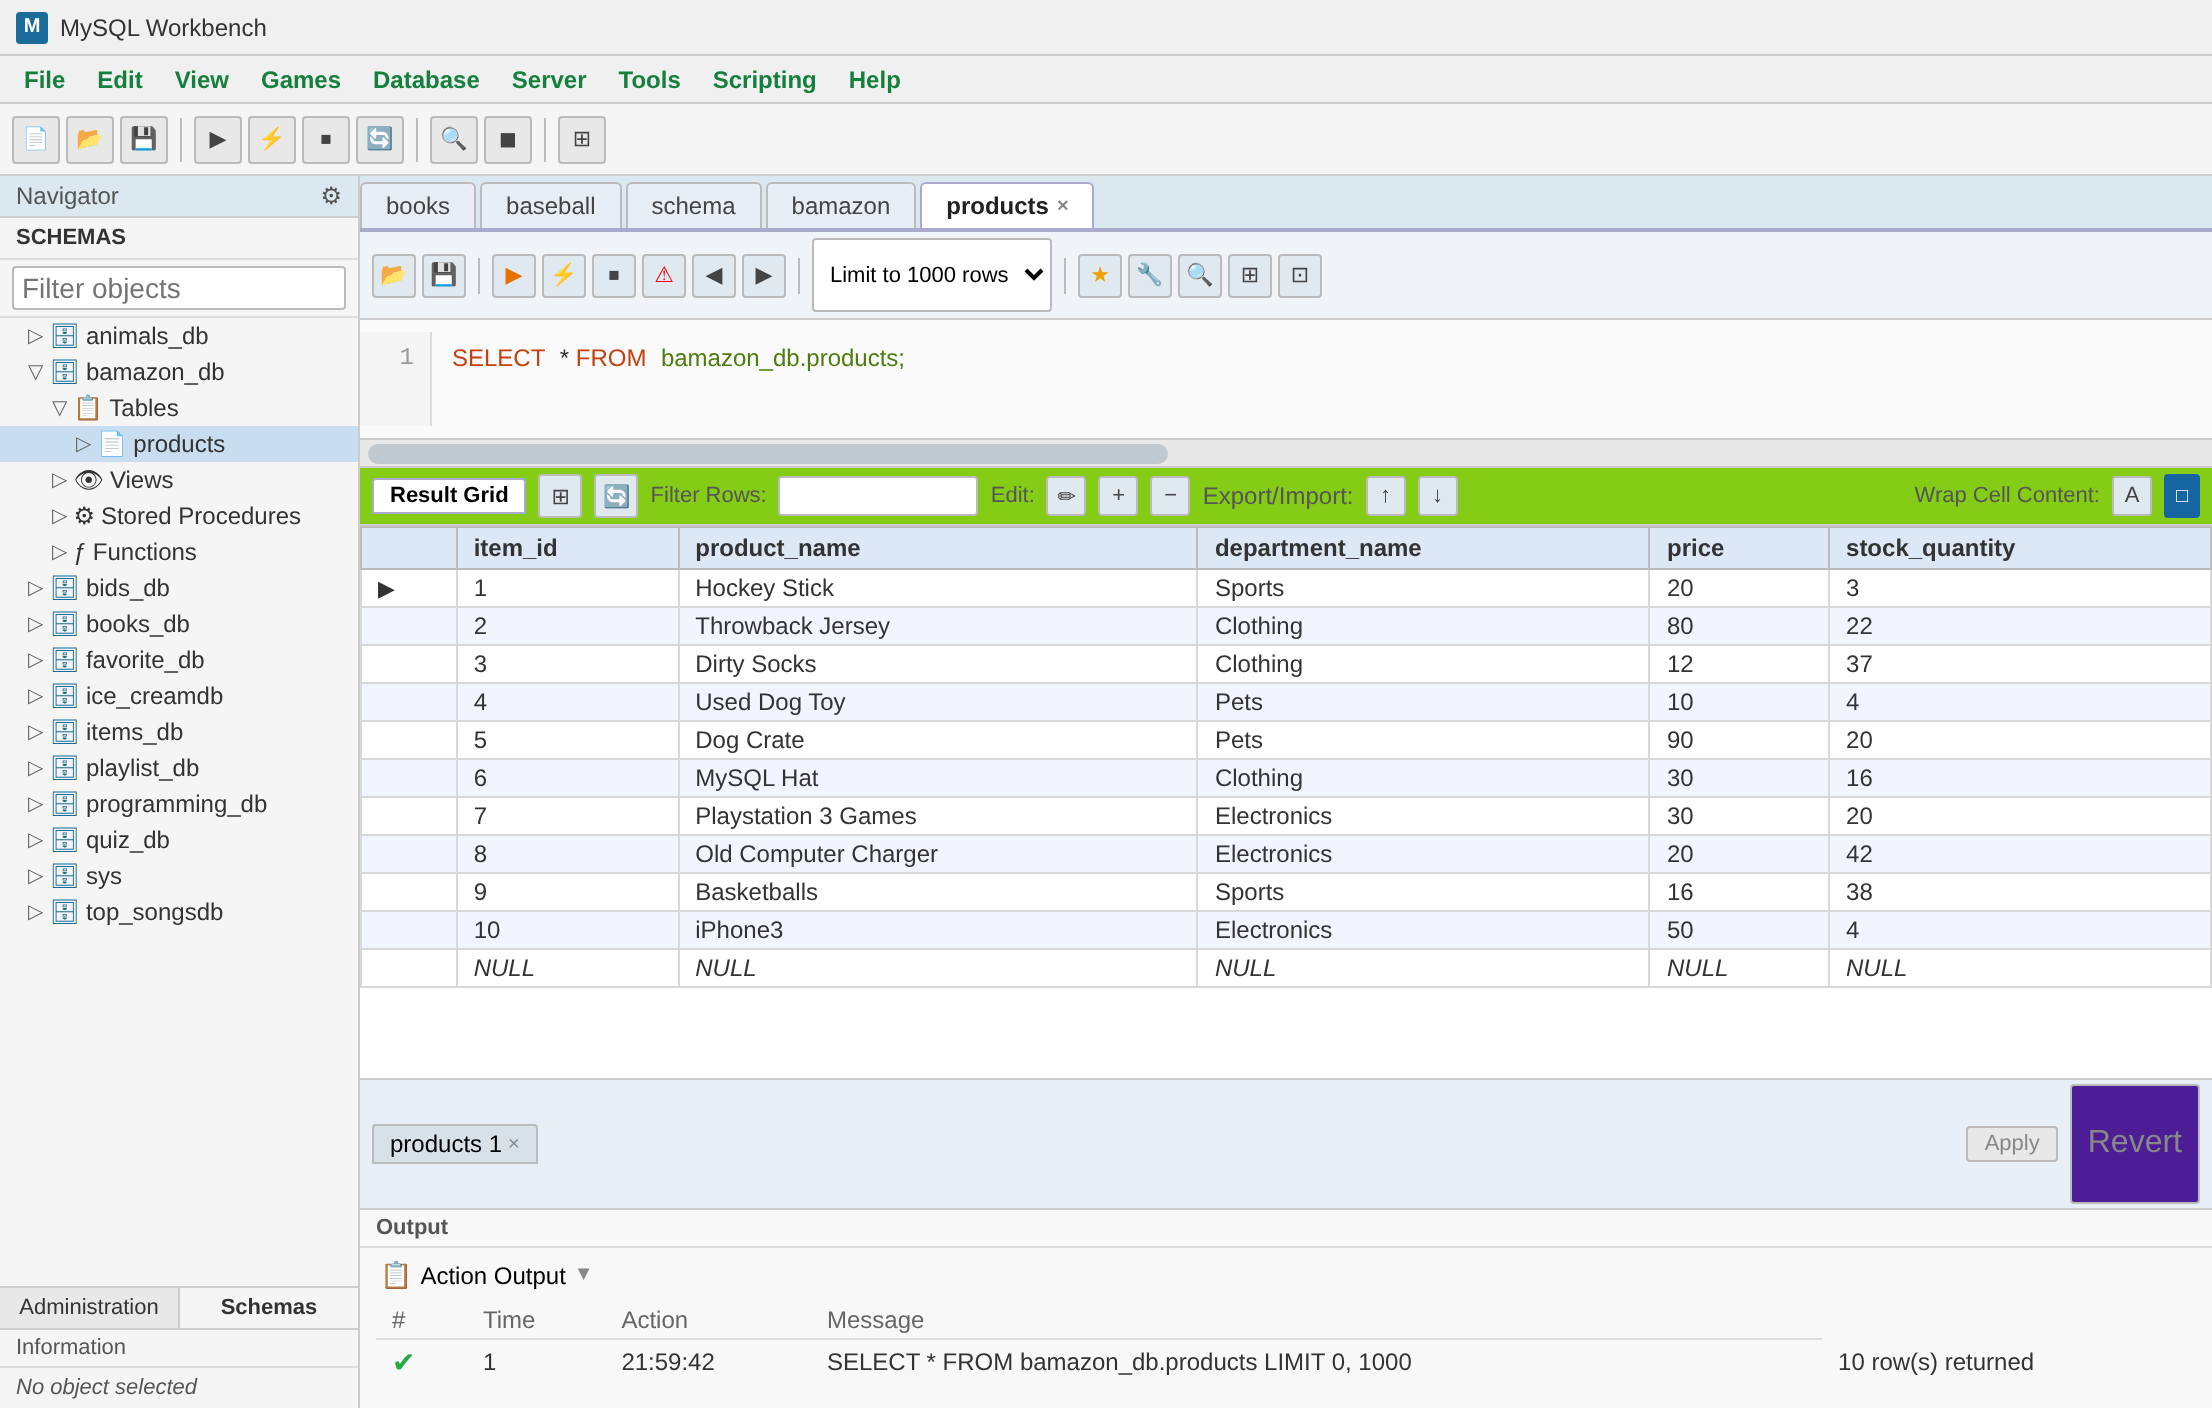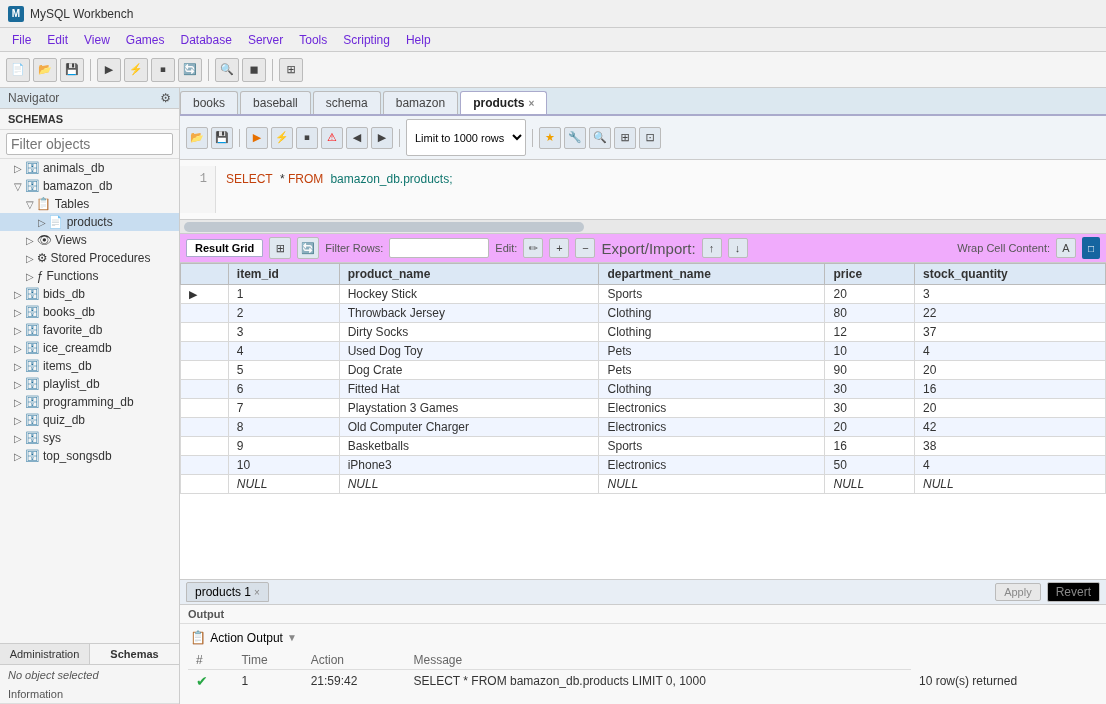--- a/index.html
+++ b/index.html
@@ -23,22 +23,23 @@
       height: 24px;
       background: #f0f0f0;
       display: flex;
       align-items: center;
       border-bottom: 1px solid #ccc;
       padding: 0 4px;
     }
     .menu-item {
       padding: 2px 8px;
       cursor: pointer;
-      color: #6d28d9;
+      color: #15803d;
       font-size: 12px;
+      font-weight: bold;
     }
 
     
     #toolbar {
       height: 36px;
       background: #f5f5f5;
       border-bottom: 1px solid #ccc;
       display: flex;
       align-items: center;
       padding: 0 6px;
@@ -250,21 +251,21 @@
     }
     #sql-text {
       padding: 4px 10px;
       font-family: 'Courier New', monospace;
       font-size: 12px;
       color: #333;
       line-height: 1.6;
       flex: 1;
     }
     .sql-kw { color: #c2410c; font-weight: normal; }
-    .sql-tbl { color: #0f766e; }
+    .sql-tbl { color: #4d7c0f; }
     .sql-sym { color: #333; }
 
     
     #h-scroll {
       height: 14px;
       background: #e8e8e8;
       border-bottom: 1px solid #ccc;
       display: flex;
       align-items: center;
       padding: 0 4px;
@@ -282,21 +283,21 @@
       display: flex;
       flex-direction: column;
       overflow: hidden;
     }
 
     
     #result-toolbar {
       display: flex;
       align-items: center;
       padding: 3px 6px;
-      background: #f0abfc;
+      background: #84cc16;
       border-bottom: 1px solid #ccc;
       gap: 6px;
     }
     .result-tab-active {
       padding: 2px 8px;
       background: white;
       border: 1px solid #aac;
       border-radius: 2px 2px 0 0;
       font-size: 11px;
       font-weight: bold;
@@ -308,21 +309,21 @@
       width: 100px;
       border: 1px solid #bbb;
       background: white;
       font-size: 11px;
       padding: 0 4px;
       border-radius: 2px;
     }
     .edit-label { font-size: 11px; color: #555; }
     .r-btn { width: 20px; height: 20px; background: #e0e8f0; border: 1px solid #bbb; border-radius: 2px; display: flex; align-items: center; justify-content: center; cursor: pointer; font-size: 11px; color: #444; }
     .wrap-label { font-size: 11px; color: #555; margin-left: auto; }
-    .export-label { font-size: 15px; color: #555; }
+    .export-label { font-size: 12px; color: #555; }
 
     
     #data-grid {
       flex: 1;
       overflow-y: auto;
       overflow-x: hidden;
       position: relative;
     }
     #data-table {
       width: 100%;
@@ -365,21 +366,21 @@
       border: 1px solid #bbb;
       border-radius: 2px 2px 0 0;
       font-size: 11px;
       cursor: pointer;
       background: #d8e0e8;
       display: flex;
       align-items: center;
       gap: 3px;
     }
     .bottom-tab .close-x { font-size: 10px; color: #888; }
-    .revert-btn { padding: 2px 8px; border: 1px solid #bbb; border-radius: 2px; background: #000000; font-size: 12px; cursor: pointer; color: #888; }
+    .revert-btn { padding: 20px 8px; border: 1px solid #bbb; border-radius: 2px; background: #4c1d95; font-size: 16px; cursor: pointer; color: #888; }
     .apply-btn { padding: 2px 8px; border: 1px solid #bbb; border-radius: 2px; background: #e8e8e8; font-size: 11px; cursor: pointer; color: #888; }
 
     
     #output-section {
       background: #f8f8f8;
       border-top: 1px solid #ccc;
       height: 100px;
       display: flex;
       flex-direction: column;
       overflow: hidden;
@@ -562,22 +563,22 @@
         <span class="tree-icon">▷</span>
         <span style="color:#1a6b9a;">🗄</span>
         <span>top_songsdb</span>
       </div>
     </div>
 
     <div id="bottom-nav">
       <button class="bottom-nav-btn">Administration</button>
       <button class="bottom-nav-btn active">Schemas</button>
     </div>
+    <div id="information-label">Information</div>
     <div id="no-object">No object selected</div>
-    <div id="information-label">Information</div>
   </div>
 
   <div id="content">
 
     <div id="tabs">
       <div class="tab">
         <span>books</span>
       </div>
       <div class="tab">
         <span>baseball</span>
@@ -704,21 +705,21 @@
       <td class="row-indicator"></td>
       <td>5</td>
       <td>Dog Crate</td>
       <td>Pets</td>
       <td>90</td>
       <td>20</td>
     </tr>
               <tr>
       <td class="row-indicator"></td>
       <td>6</td>
-      <td>Fitted Hat</td>
+      <td>MySQL Hat</td>
       <td>Clothing</td>
       <td>30</td>
       <td>16</td>
     </tr>
               <tr>
       <td class="row-indicator"></td>
       <td>7</td>
       <td>Playstation 3 Games</td>
       <td>Electronics</td>
       <td>30</td>

